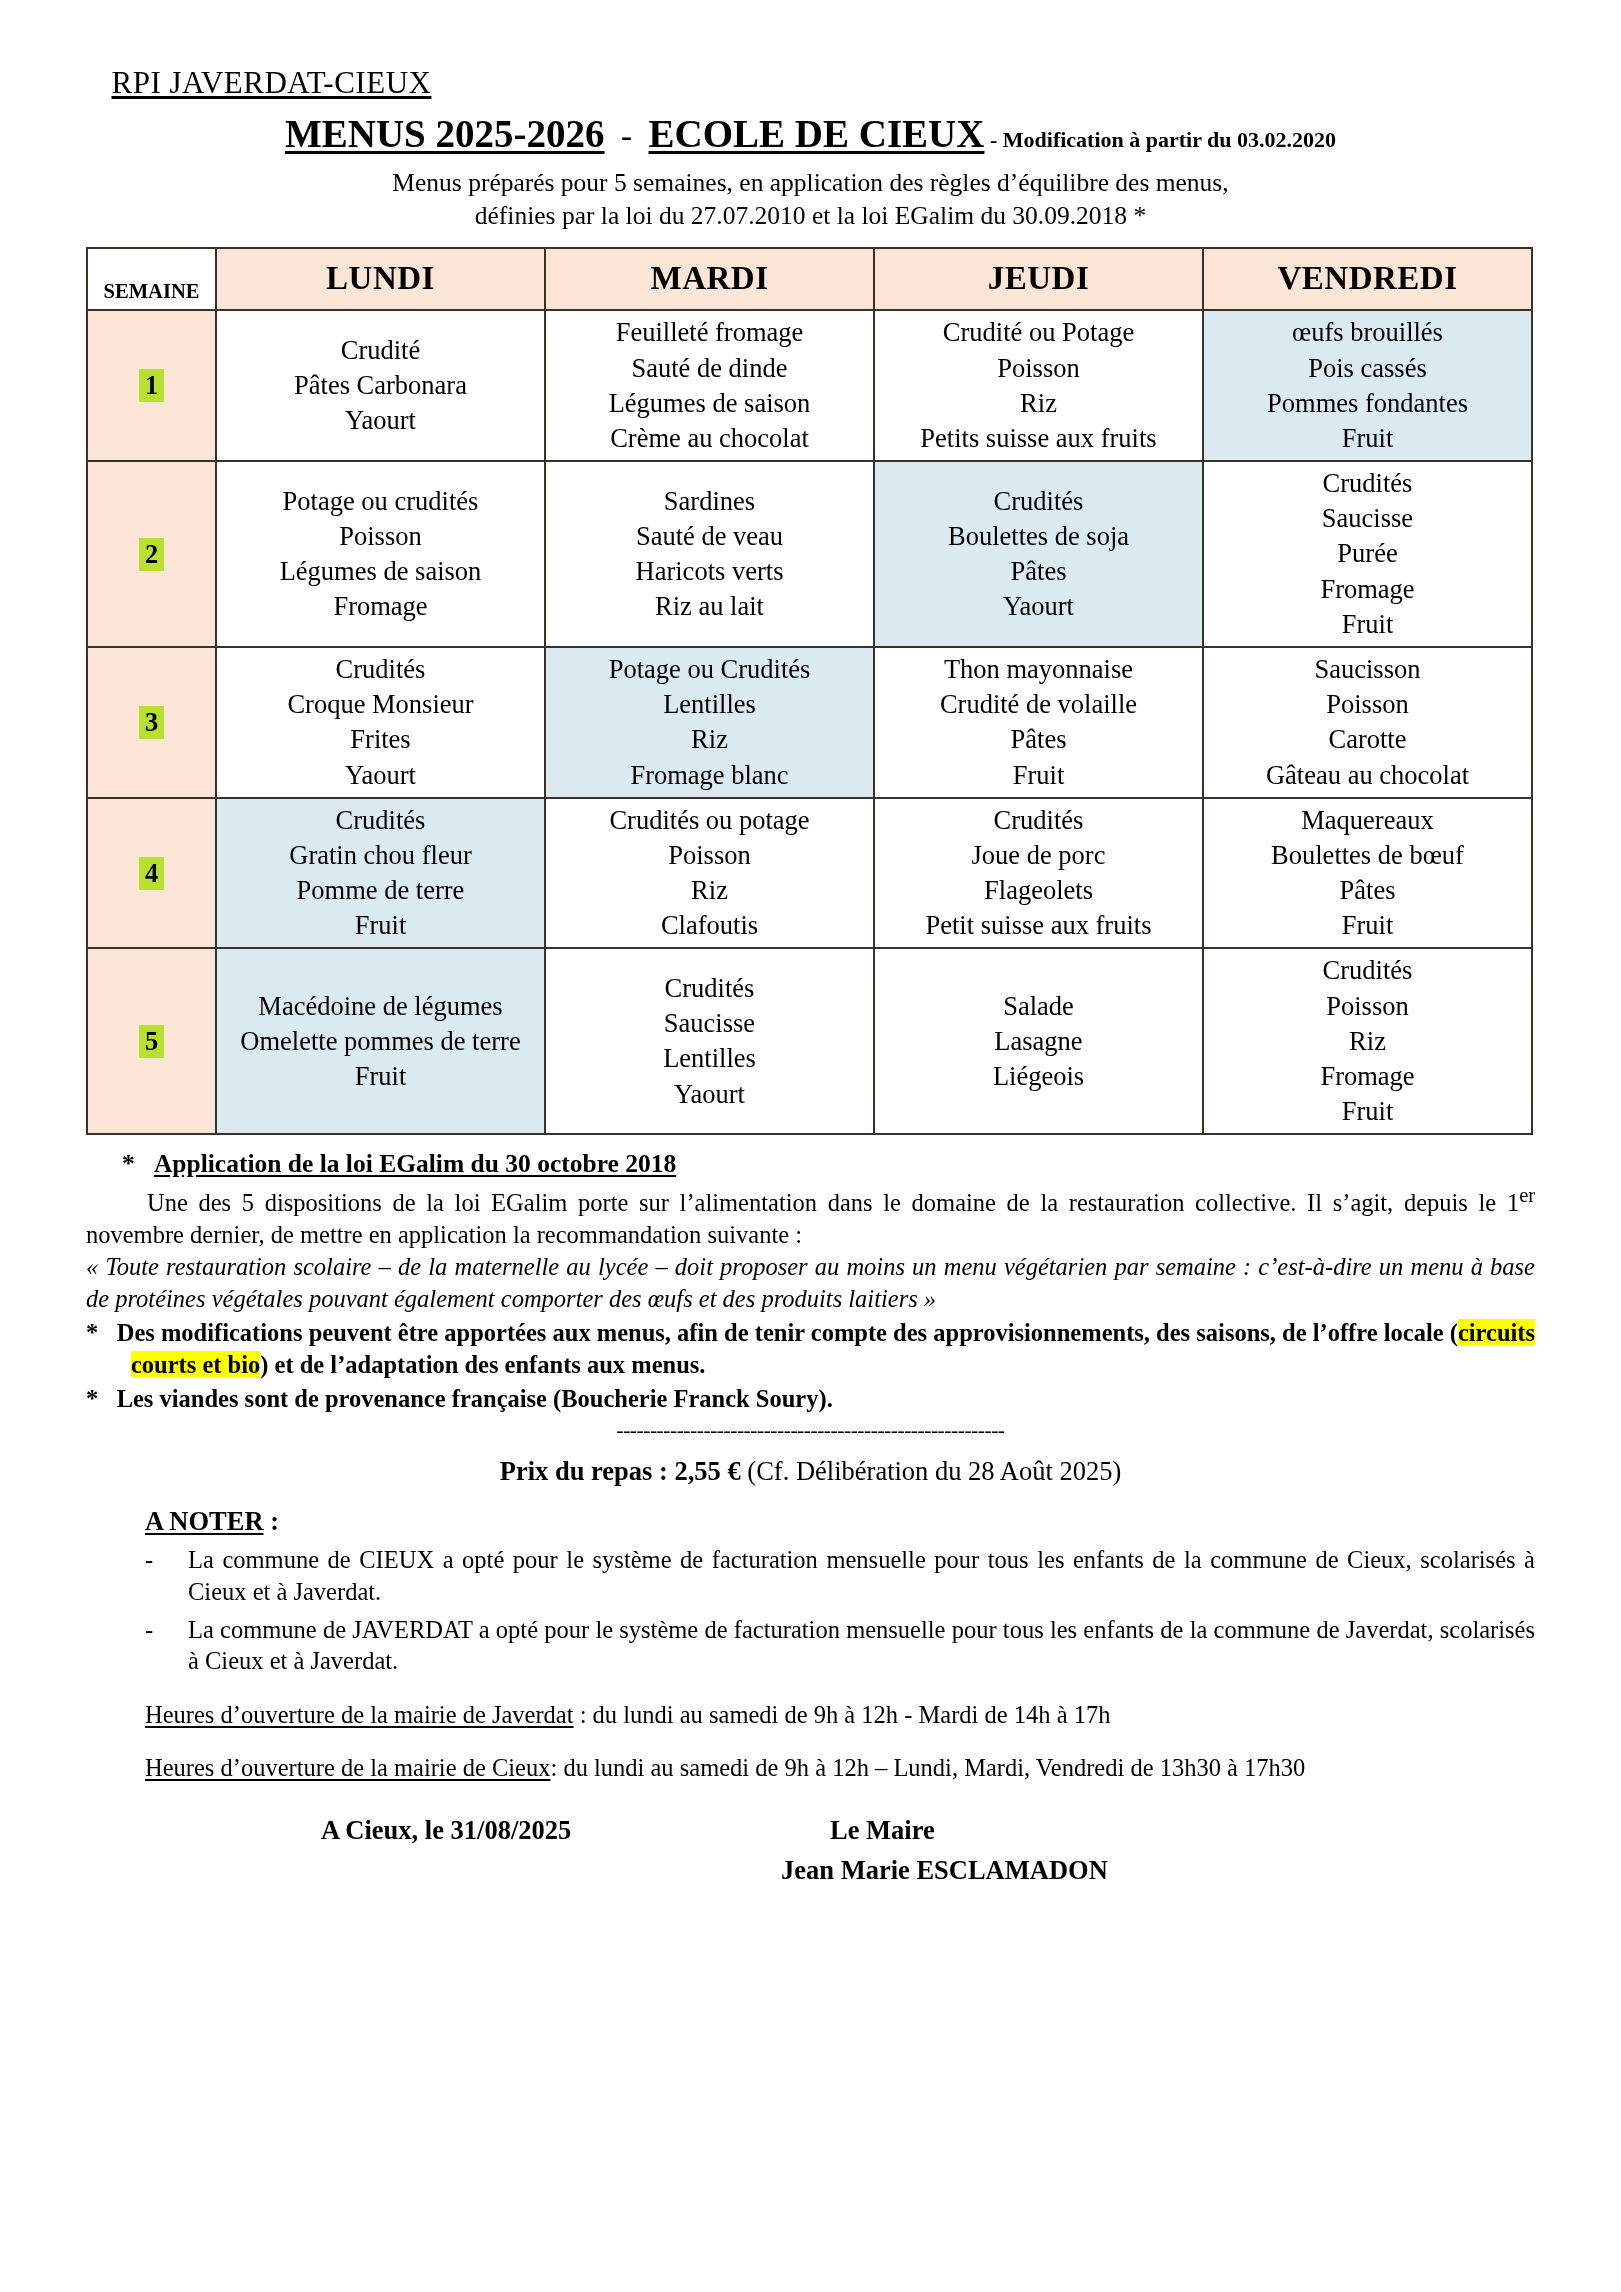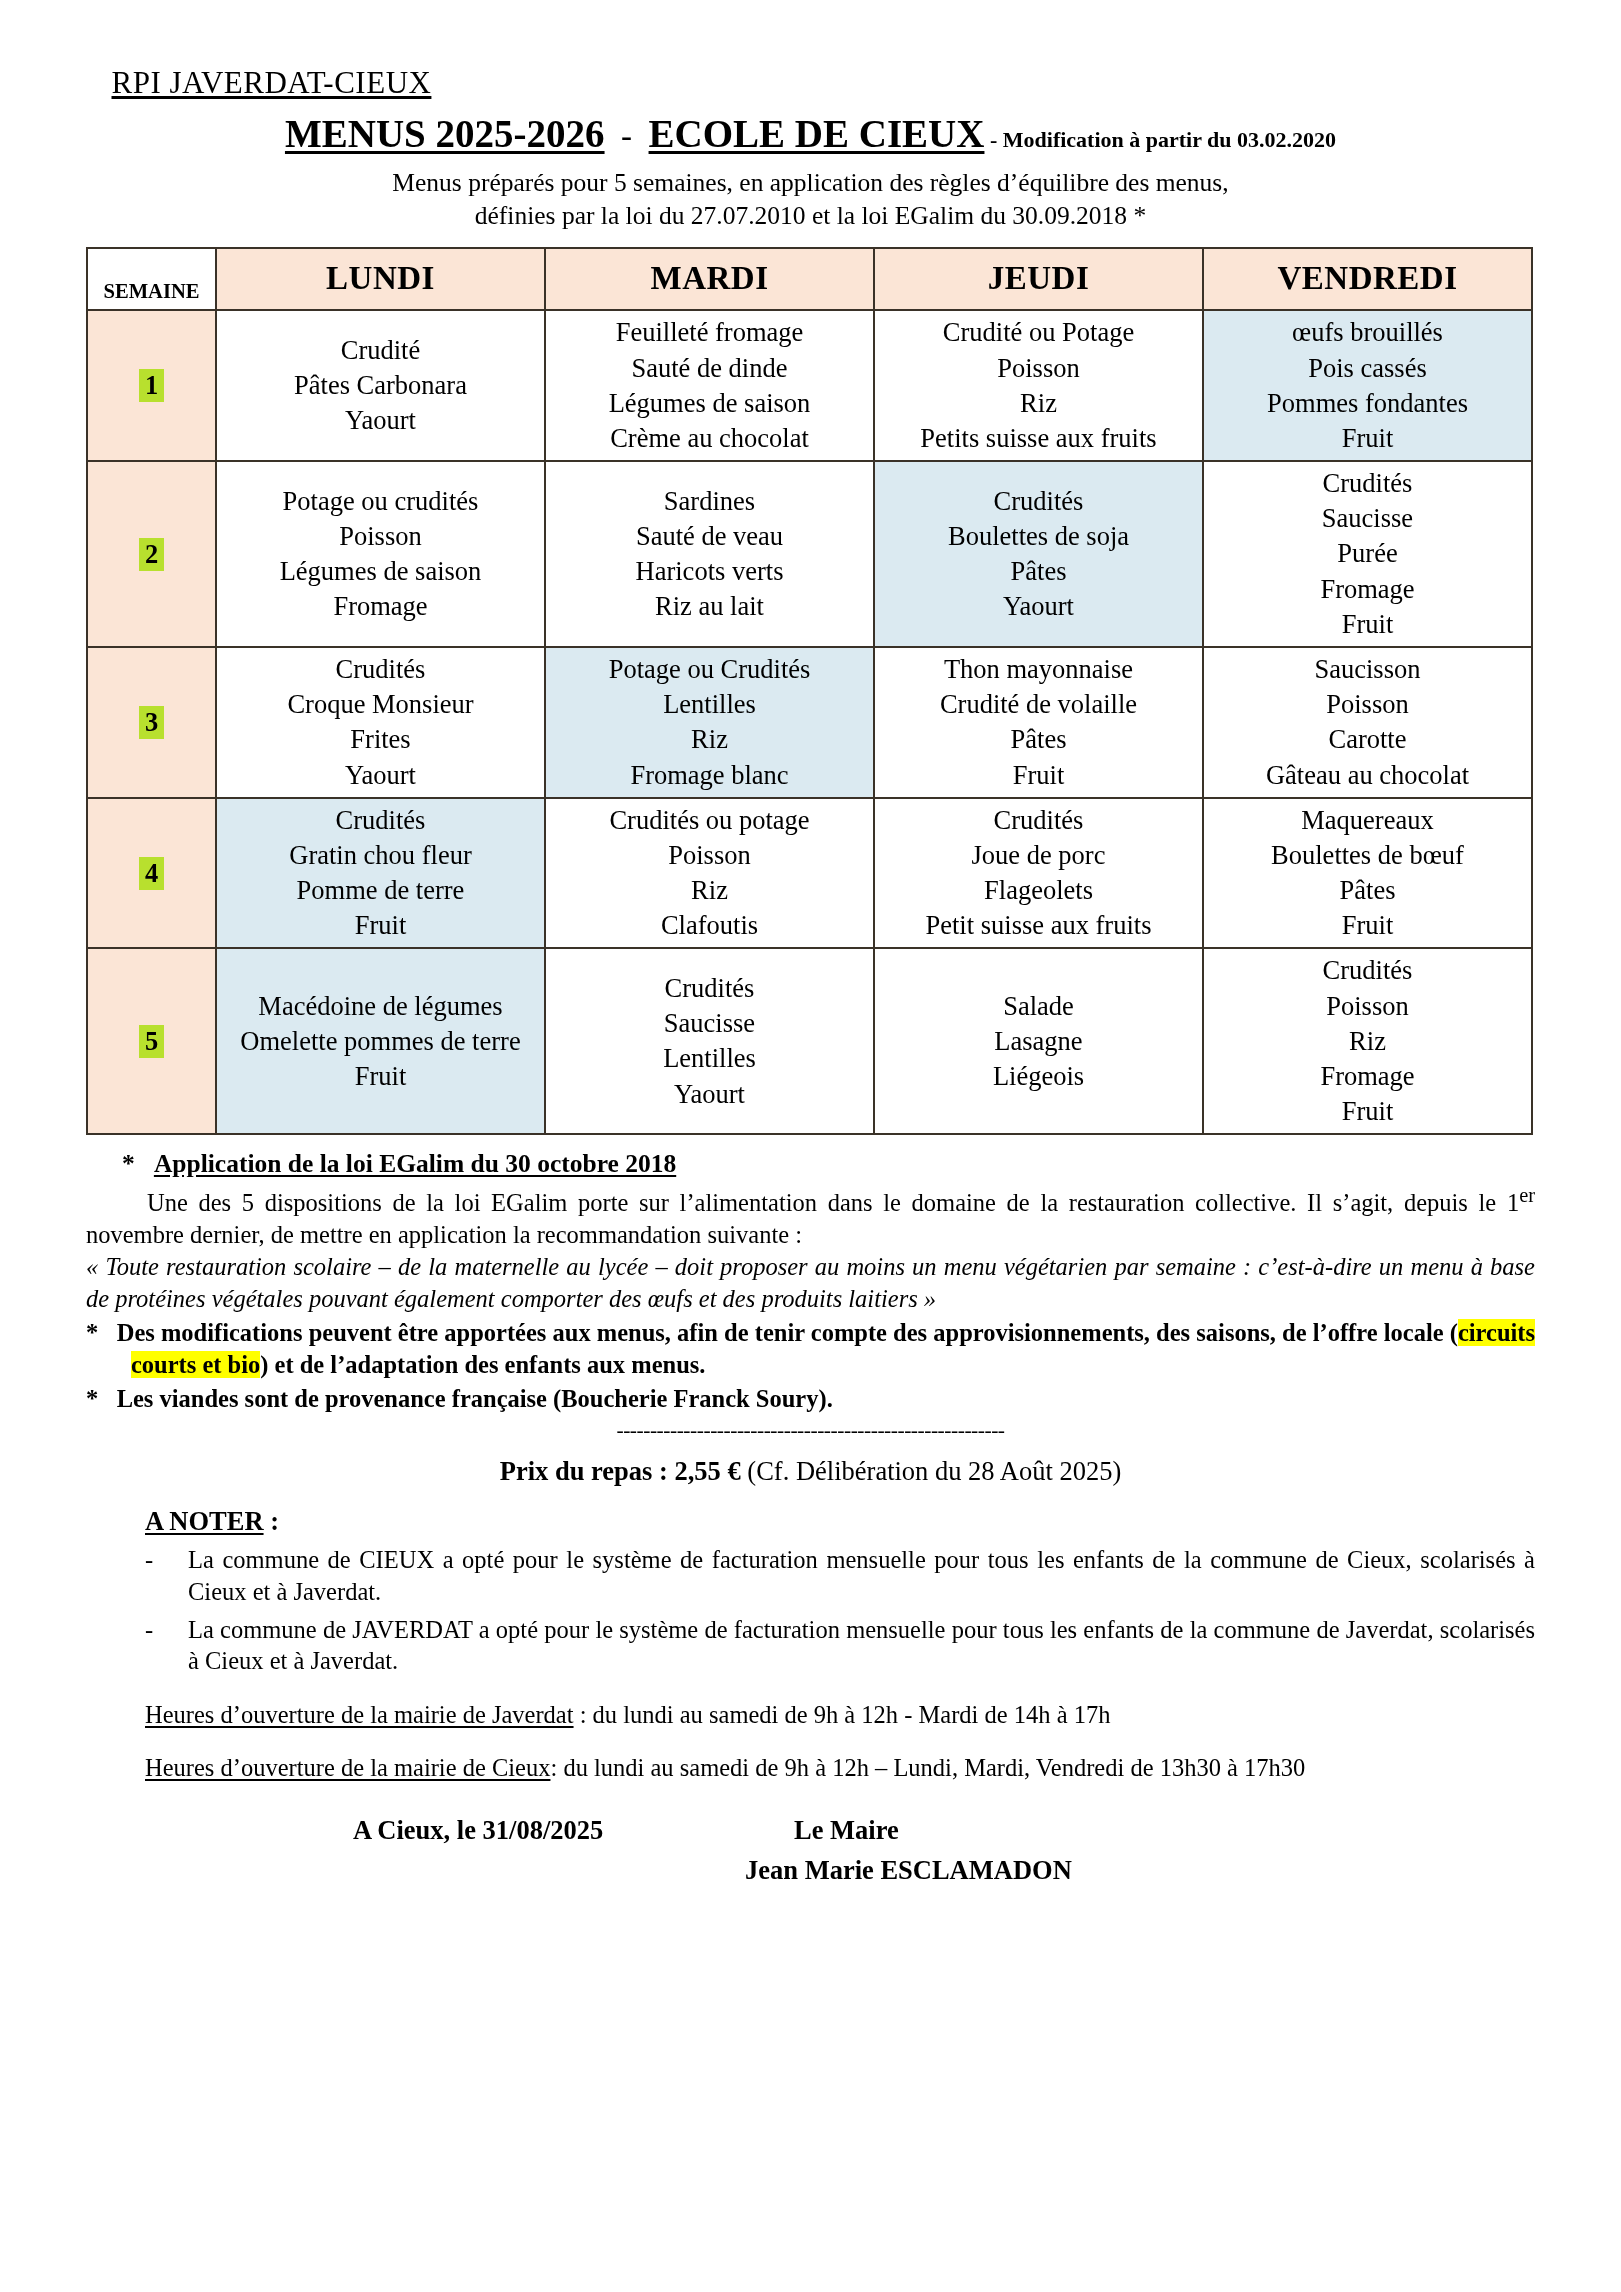--- a/index.html
+++ b/index.html
@@ -190,25 +190,24 @@
     margin-top: 29px;
     font-weight: bold;
     font-size: 26.5px;
     position: relative;
     height: 88px;
   }
   .sig-left {
     position: absolute;
     left: 235px;
     top: 0;
-    margin-left: 32px;
   }
   .sig-right {
     position: absolute;
-    left: 708px;
+    left: 744px;
     top: 0;
     text-align: left;
   }
   .sig-right .r2 { margin-top: 5.9px; margin-left: -49px; }
 </style>
 </head>
 <body>
 
 <div class="page">
 

